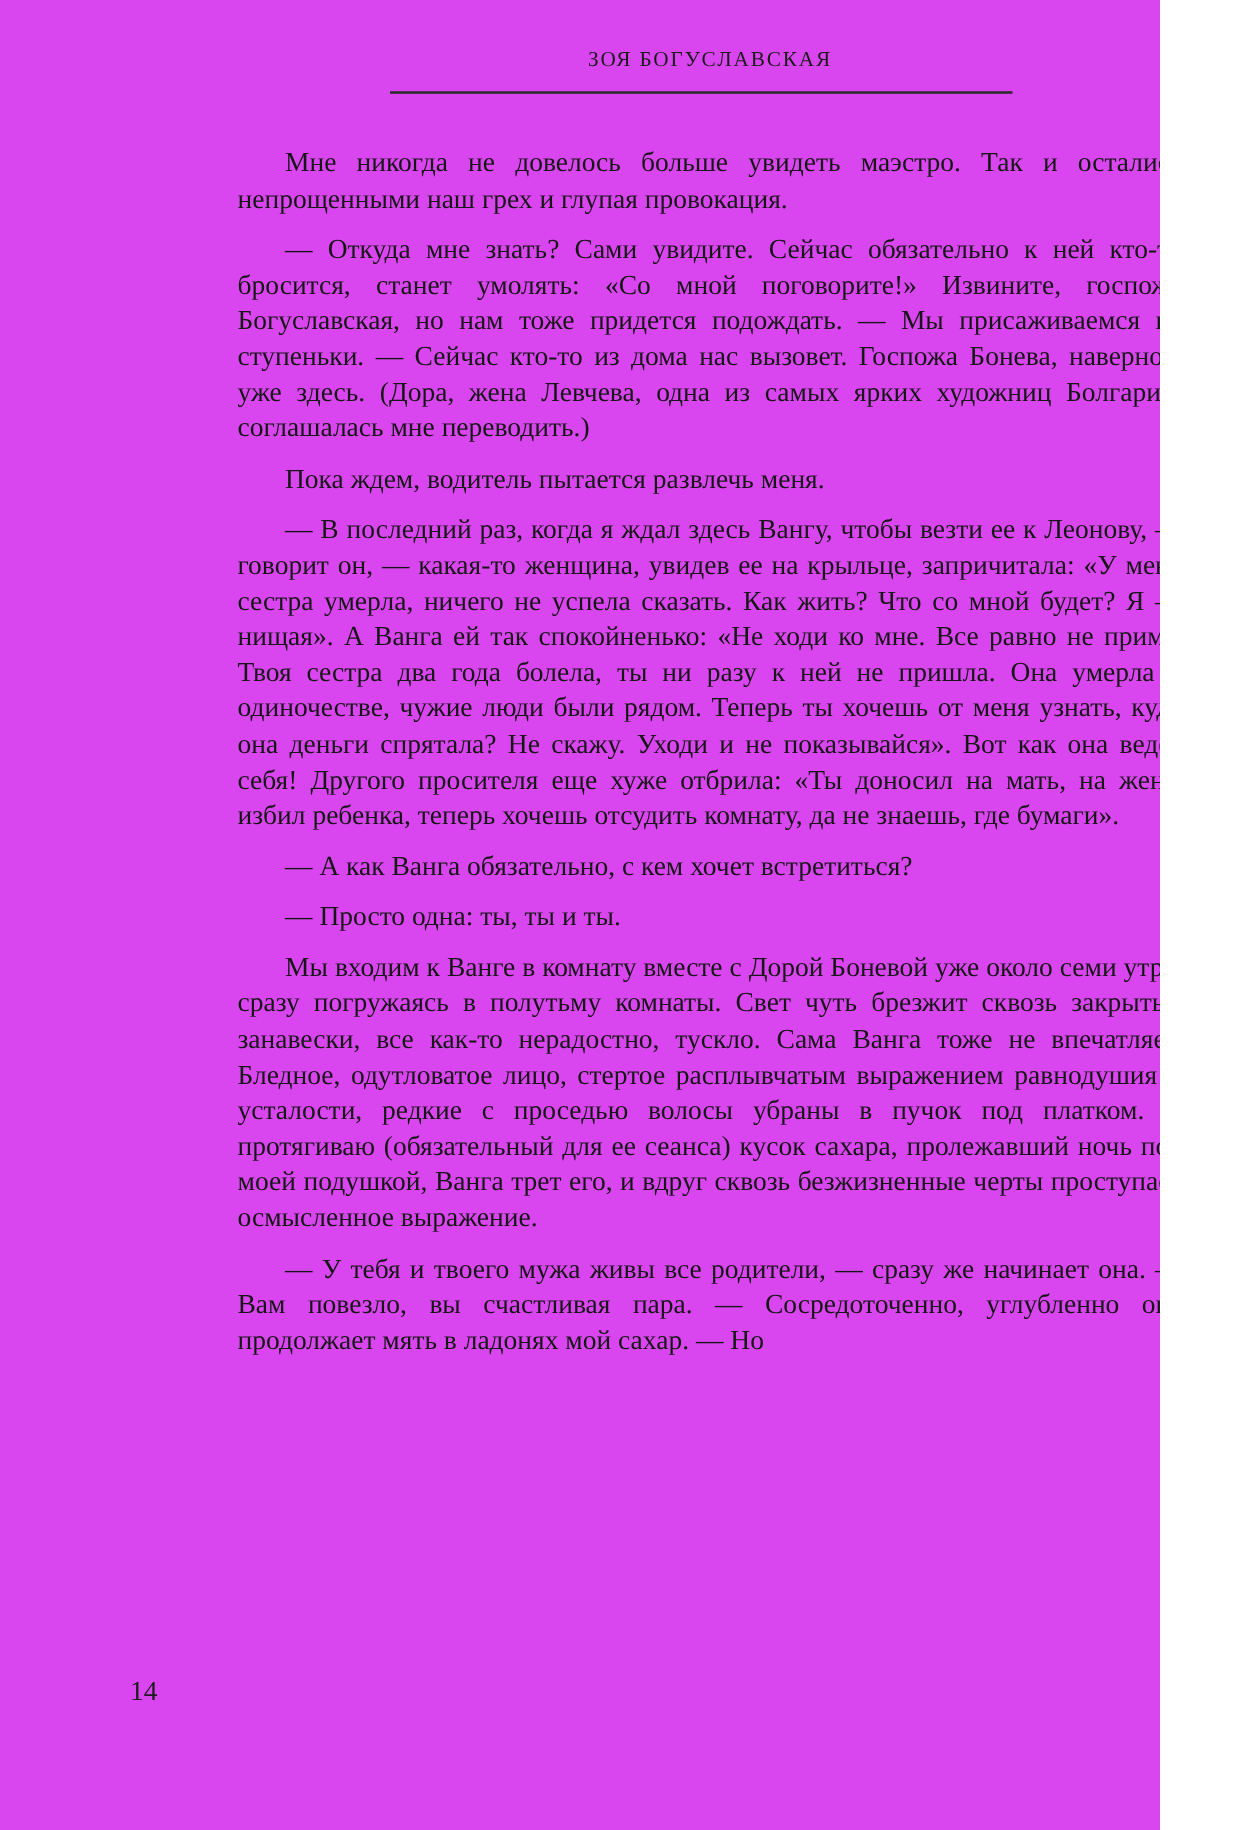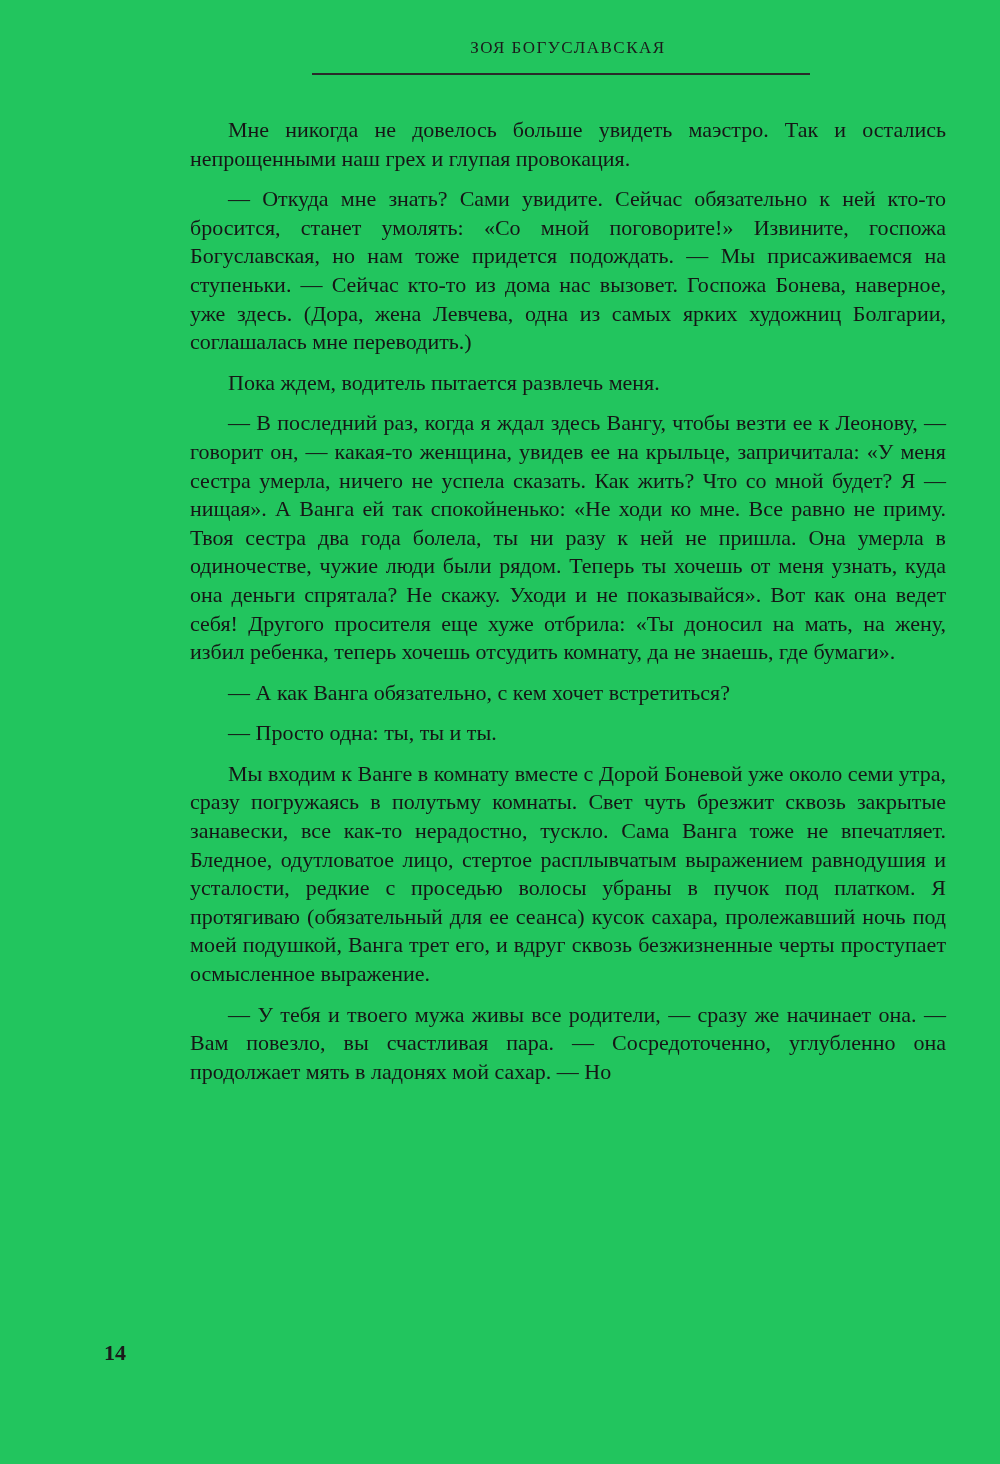--- a/index.html
+++ b/index.html
@@ -2,23 +2,23 @@
 <html lang="ru"><head>
 <meta charset="utf-8">
 <style>
   html, body {
     margin: 0;
     padding: 0;
     background: #ffffff;
   }
   .page {
     position: relative;
-    width: 1000px;
+    width: 928px;
     height: 1464px;
-    background: #22c55e;
+    background: #d946ef;
     font-family: "Liberation Serif", "DejaVu Serif", serif;
     color: #161616;
     overflow: hidden;
   }
   .running-head {
     position: absolute;
     left: 178px;
     top: 38px;
     width: 780px;
     text-align: center;
@@ -49,21 +49,20 @@
     margin: 12px;
     padding: 0;
     text-indent: 38px;
   }
   .page-number {
     position: absolute;
     left: 104px;
     top: 1340px;
     font-size: 22px;
     color: #1b1b1b;
-    font-weight: bold;
   }
 </style>
 </head>
 <body>
 
 <div class="page">
   <div class="running-head">
     <span>ЗОЯ БОГУСЛАВСКАЯ</span>
   </div>
   <div class="header-rule"></div>

